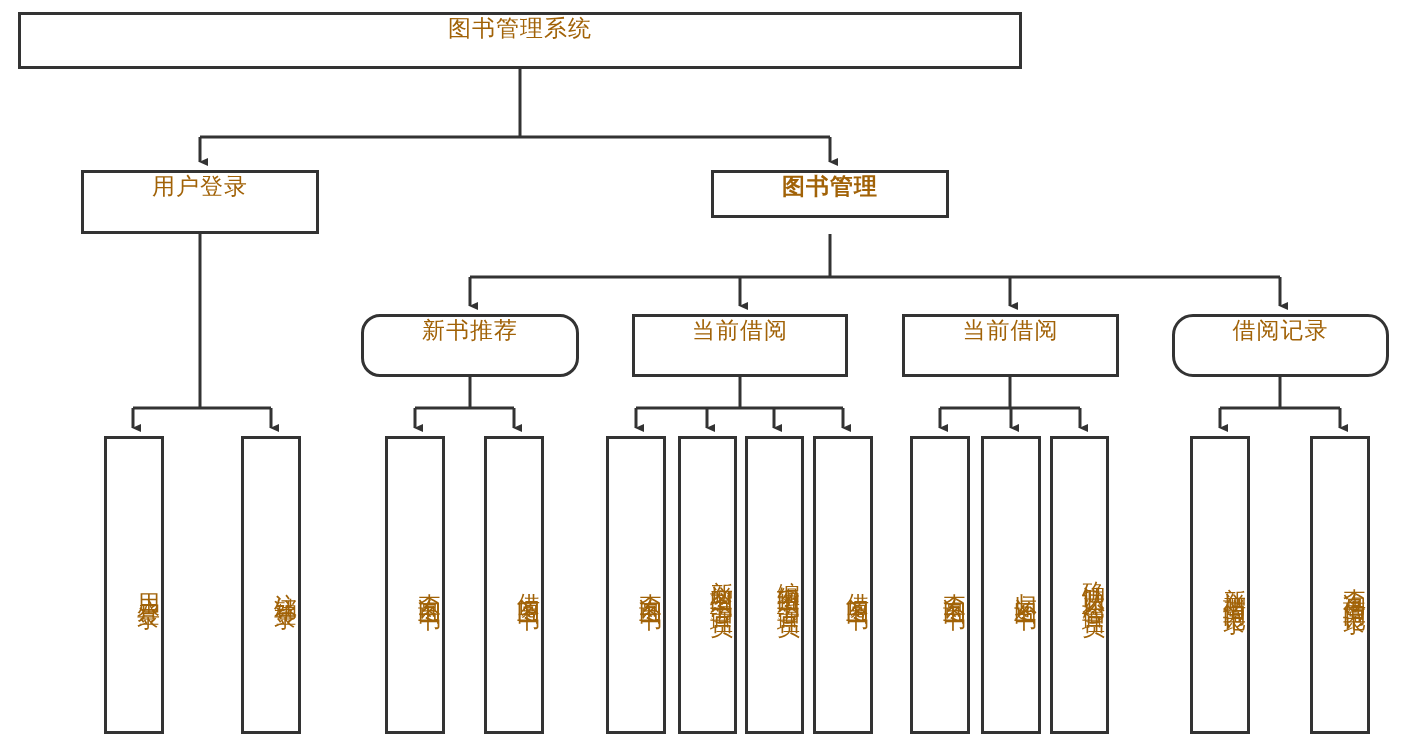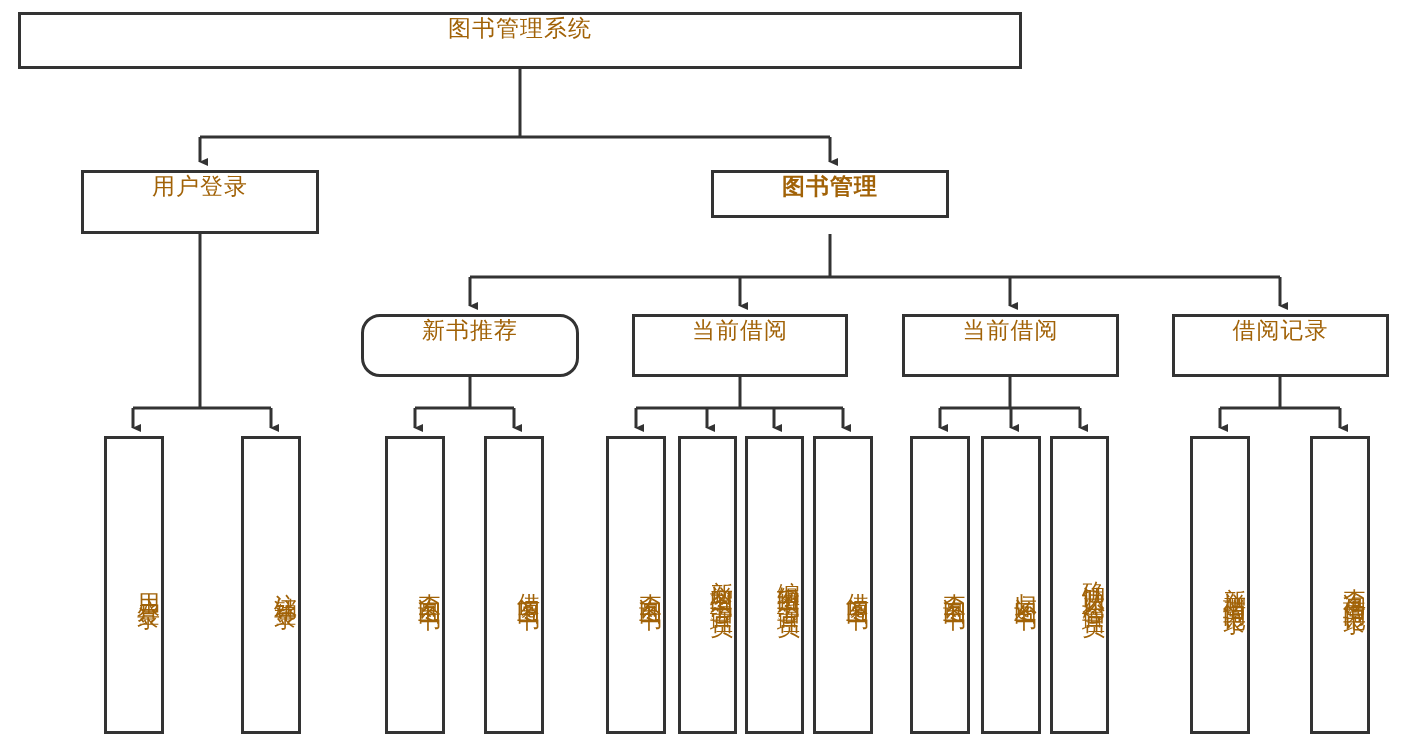--- a/index.html
+++ b/index.html
@@ -128,21 +128,21 @@
 
   <div class="node h" style="left:361px;top:314px;width:218px;height:63px;border-radius:19px;">
     <span>新书推荐</span>
   </div>
   <div class="node h" style="left:632px;top:314px;width:216px;height:63px;">
     <span>当前借阅</span>
   </div>
   <div class="node h" style="left:902px;top:314px;width:217px;height:63px;">
     <span>当前借阅</span>
   </div>
-  <div class="node h" style="left:1172px;top:314px;width:217px;height:63px;">
+  <div class="node h" style="left:1172px;top:314px;width:217px;height:63px;border-radius:21px;">
     <span>借阅记录</span>
   </div>
 
   <div class="node v" style="left:104px;top:436px;width:60px;height:298px;">
     <span class="vtext">用户登录</span>
   </div>
   <div class="node v" style="left:241px;top:436px;width:60px;height:298px;">
     <span class="vtext">注销登录</span>
   </div>
 

